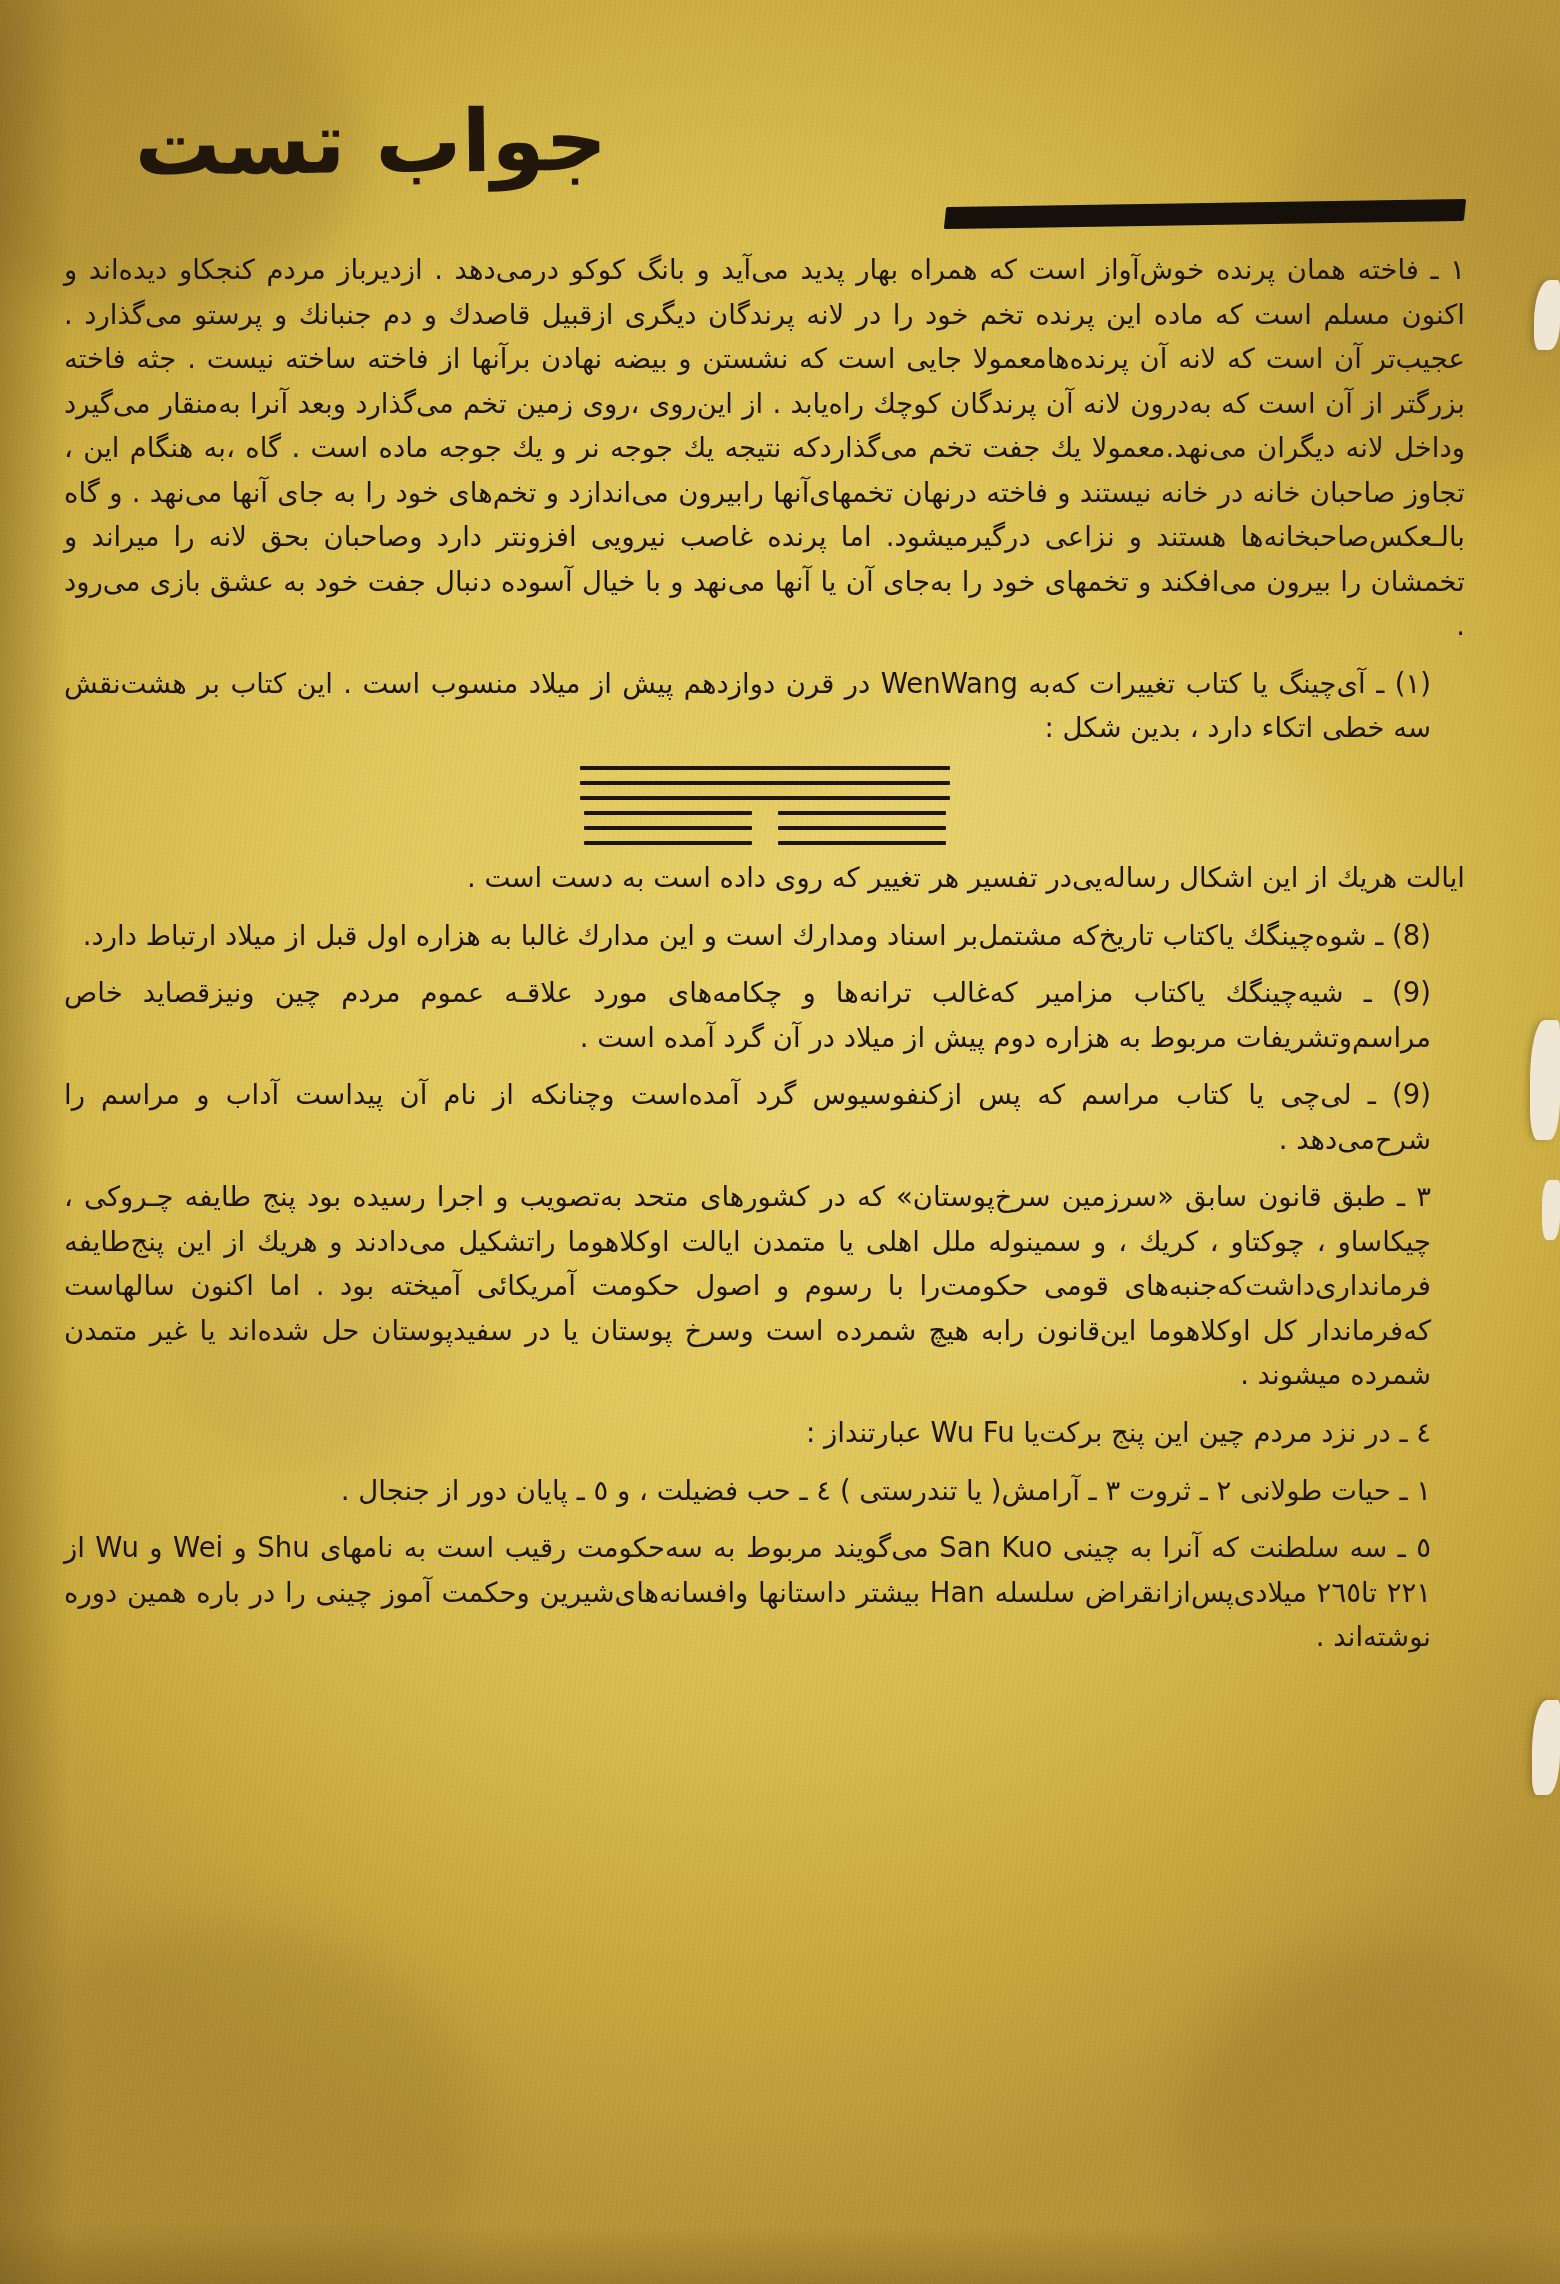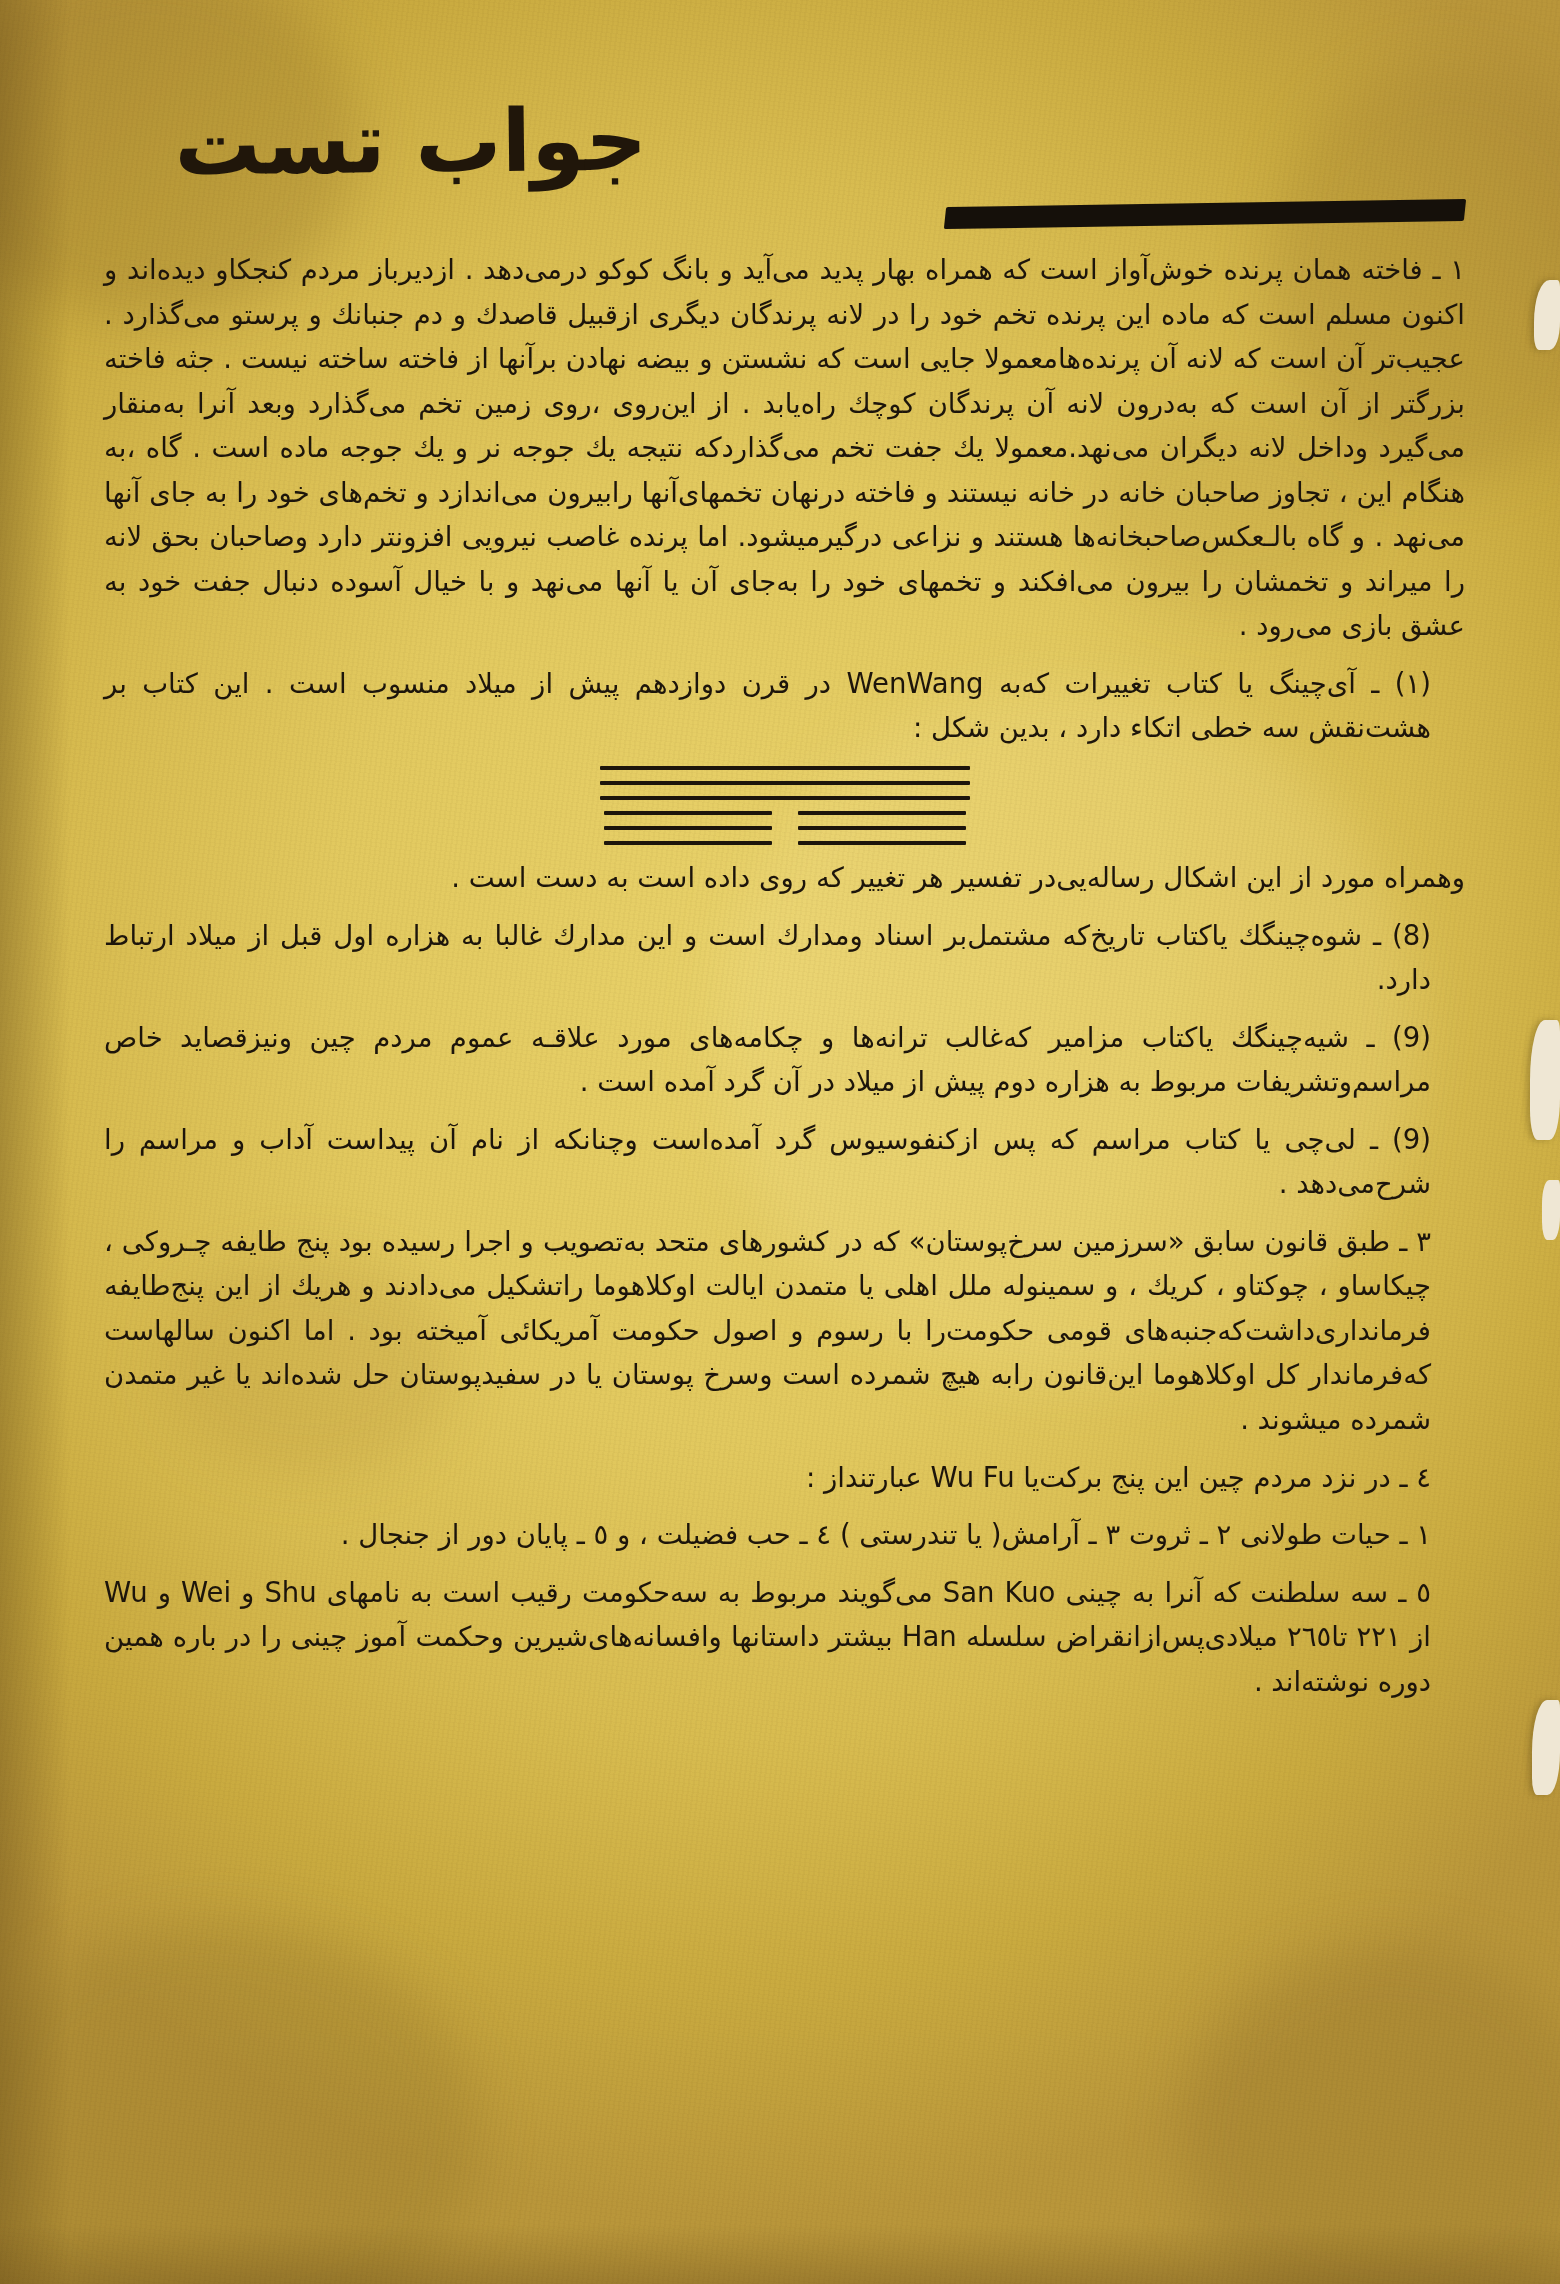--- a/index.html
+++ b/index.html
@@ -53,21 +53,21 @@
     background: linear-gradient(to right, rgba(90,65,18,.35), rgba(90,65,18,0));
   }
   .edge-dark-b {
     position:absolute; left:0; right:0; bottom:0; height:60px; pointer-events:none;
     background: linear-gradient(to top, rgba(90,65,18,.30), rgba(90,65,18,0));
   }
 
   .content {
     position: absolute;
     left: 0; right: 0; top: 0;
-    padding: 0 95px 0 104px;
+    padding: 0 95px 0 64px;
   }
   .title {
     text-align: left;
     padding-left: 70px;
     padding-top: 95px;
     font-family: "DejaVu Sans", sans-serif;
     font-size: 86px;
     font-weight: bold;
     color: #20160a;
     letter-spacing: -2px;
@@ -165,21 +165,21 @@
         <div class="hx-row">
             <div class="hx-line hx-half"></div>
             <div class="hx-line hx-half"></div>
           </div>
         <div class="hx-row">
             <div class="hx-line hx-half"></div>
             <div class="hx-line hx-half"></div>
           </div>
       </div>
 
-      <p class="para">وهمراه مورد از این اشکال رساله‌یی‌در تفسیر هر تغییر که روی داده است به دست است .</p>
+      <p class="para">ایالت هریك از این اشکال رساله‌یی‌در تفسیر هر تغییر که روی داده است به دست است .</p>
 
       <p class="para indent">(8) ـ شوه‌چینگك یاکتاب تاریخ‌که مشتمل‌بر اسناد ومدارك است و این مدارك غالبا به هزاره اول قبل از میلاد ارتباط دارد.</p>
 
       <p class="para indent">(9) ـ شیه‌چینگك یاکتاب مزامیر که‌غالب ترانه‌ها و چکامه‌های مورد علاقـه عموم مردم چین ونیزقصاید خاص مراسم‌وتشریفات مربوط به هزاره دوم پیش از میلاد در آن گرد آمده است .</p>
 
       <p class="para indent">(9) ـ لی‌چی یا کتاب مراسم که پس ازکنفوسیوس گرد آمده‌است وچنانکه از نام آن پیداست آداب و مراسم را شرح‌می‌دهد .</p>
 
 
       <p class="para indent">٣ ـ طبق قانون سابق «سرزمین سرخ‌پوستان» که در کشورهای متحد به‌تصویب و اجرا رسیده بود پنج طایفه چـروکی ، چیکاساو ، چوکتاو ، کریك ، و سمینوله ملل اهلی یا متمدن ایالت اوکلاهوما راتشکیل می‌دادند و هریك از این پنج‌طایفه فرمانداری‌داشت‌که‌جنبه‌های قومی حکومت‌را با رسوم و اصول حکومت آمریکائی آمیخته بود . اما اکنون سالهاست که‌فرماندار کل اوکلاهوما این‌قانون رابه هیچ شمرده است وسرخ پوستان یا در سفیدپوستان حل شده‌اند یا غیر متمدن شمرده میشوند .</p>
 

